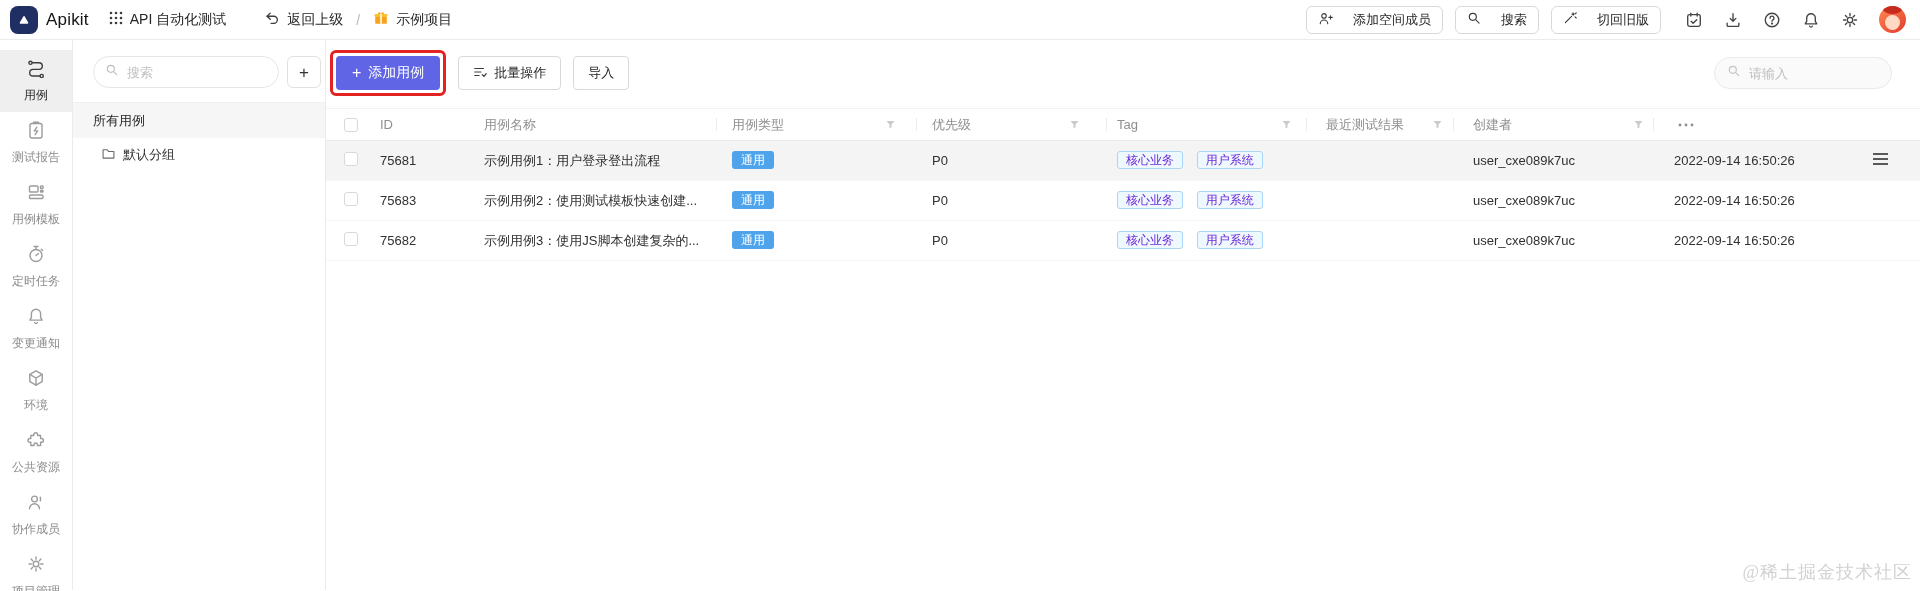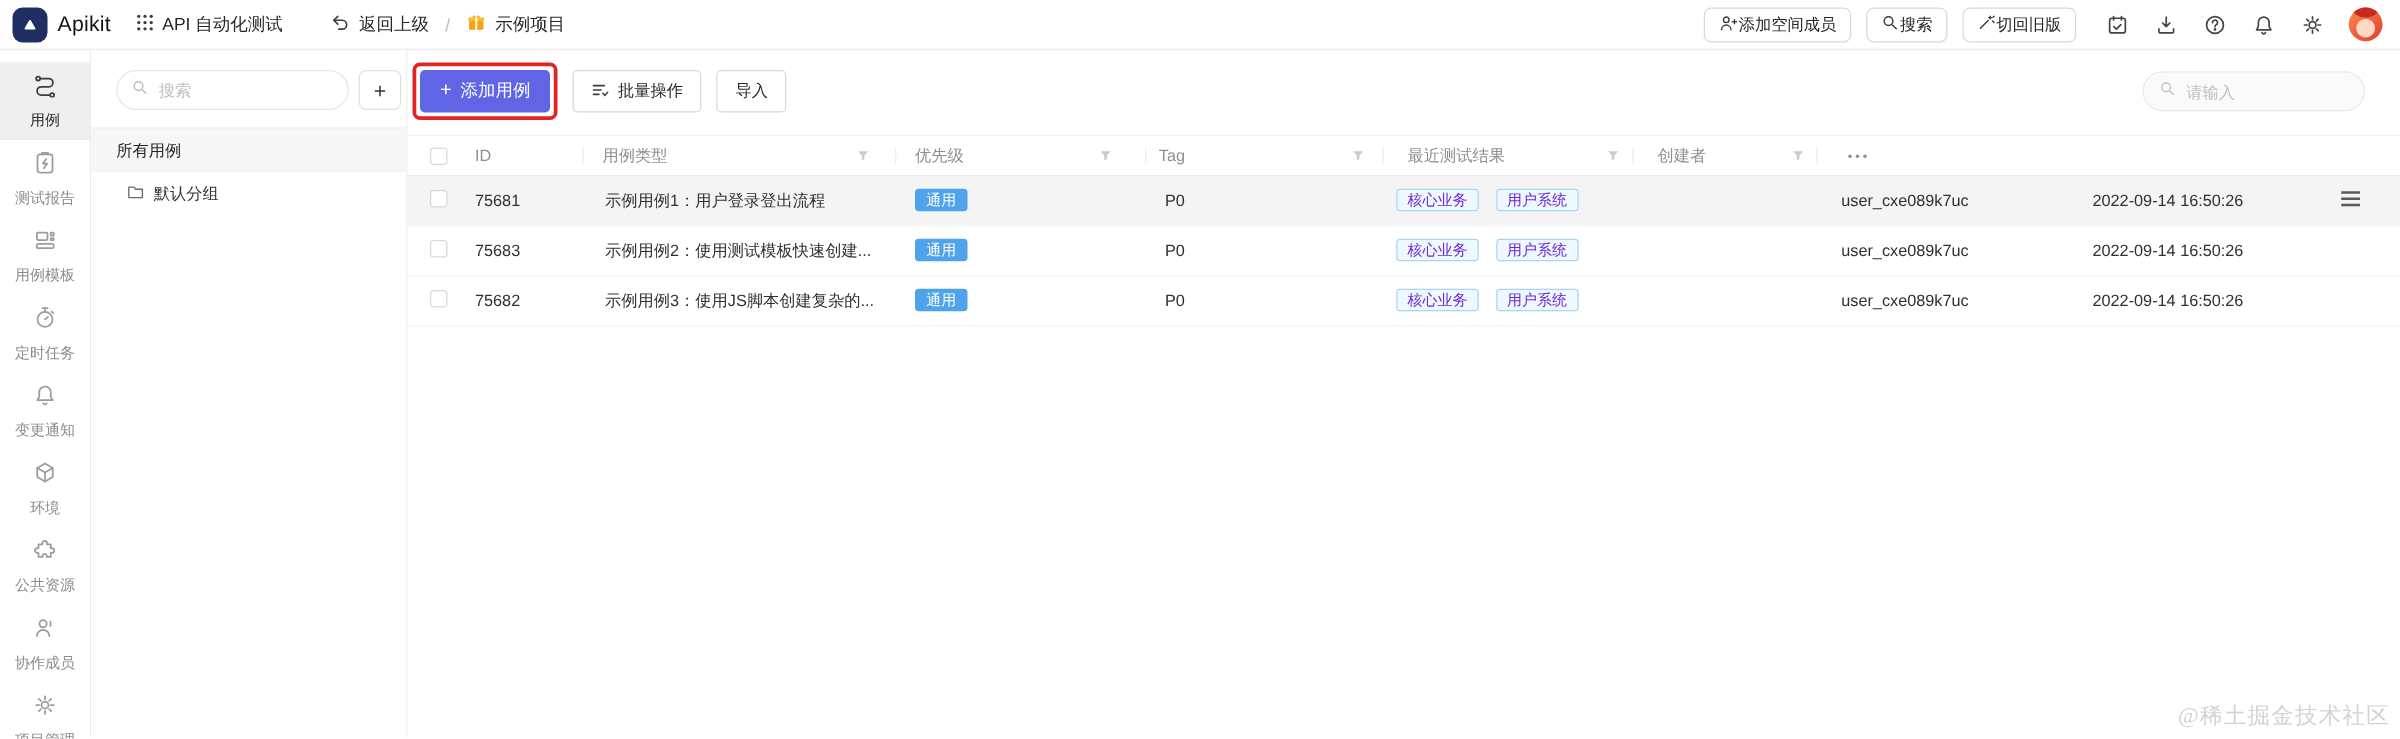--- a/index.html
+++ b/index.html
@@ -14,21 +14,21 @@
   .topbar { height:40px; border-bottom:1px solid #ebebeb; display:flex; align-items:center;
             padding:0 14px 0 10px; background:#fff; }
   .logo { width:28px; height:28px; border-radius:8px; background:#1f2e63; display:flex;
           align-items:center; justify-content:center; margin-right:8px; flex:none; }
   .brand { font-size:17px; font-weight:400; color:#141414; margin-right:20px; letter-spacing:.2px; }
   .ws-group,.back-group,.project-group { display:flex; align-items:center; gap:7px; font-size:14px; color:#262626; cursor:pointer; }
   .back-group { margin-left:38px; }
   .slash { margin:0 13px; color:#b9b9b9; font-size:14px; }
   .topbar-right { margin-left:auto; display:flex; align-items:center; }
   .tb-btn { height:28px; border:1px solid #d9d9d9; border-radius:6px; background:#fff; font-size:13px;
-            color:#262626; display:flex; align-items:center; gap:1px; padding:0 11px; margin-left:12px; cursor:pointer; }
+            color:#262626; display:flex; align-items:center; gap:20px; padding:0 11px; margin-left:12px; cursor:pointer; }
   .tb-btn svg, .ws-group svg, .back-group svg { flex:none; }
   .tb-icons { display:flex; align-items:center; gap:21px; margin-left:24px; }
   .tb-icon { cursor:pointer; display:flex; }
   .tb-icon svg { width:18px; height:18px; stroke:#444; fill:none; stroke-width:1.5; stroke-linecap:round; stroke-linejoin:round; }
   .avatar { width:27px; height:27px; border-radius:50%; margin-left:20px; flex:none; cursor:pointer;
             background:linear-gradient(140deg,#ff8a50,#e23b2e); position:relative; overflow:hidden; }
   .avatar::before { content:""; position:absolute; left:6px; top:9px; width:15px; height:15px; border-radius:50%; background:#ffd9c4; }
   .avatar::after  { content:""; position:absolute; left:3px; top:-6px; width:21px; height:14px; border-radius:50%; background:#c62b1e; }
 
   
@@ -366,20 +366,23 @@
     </div>
 
     <div class="table">
       <div class="thead">
         <div class="th c-check">
             <span class="checkbox"></span>
           </div>
         <div class="th c-id">
             <span>ID</span>
           </div>
+        <div class="th c-name">
+            <span>用例名称</span>
+          </div>
         <div class="th c-type sep">
             <span>用例类型</span>
           <span class="funnel">
               <svg width="11" height="11" viewBox="0 0 14 14" fill="#cbcbcb">
                 <path d="M2 2.5 h10 L8.3 7 v3.6 L5.7 12 V7 Z"></path>
               </svg>
             </span>
         </div>
         <div class="th c-pri sep">
             <span>优先级</span>

